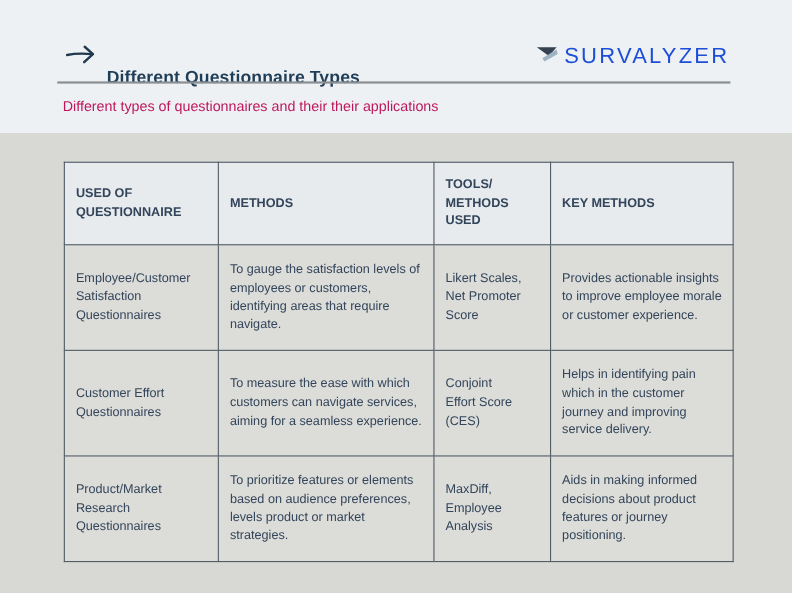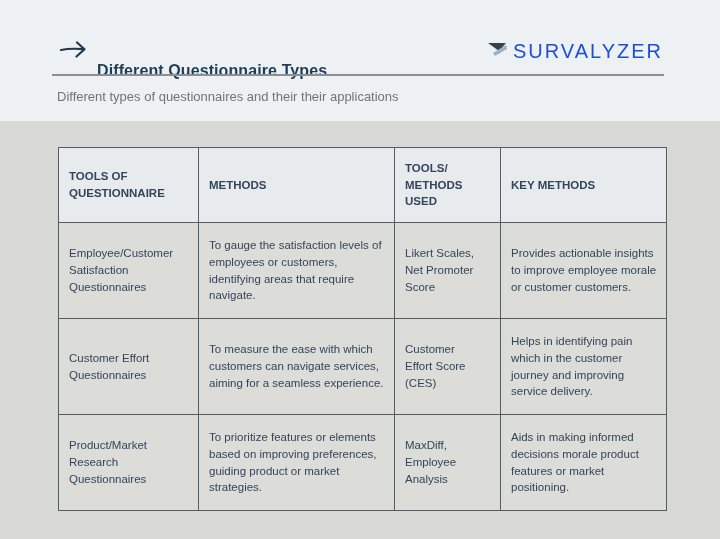--- a/index.html
+++ b/index.html
@@ -31,21 +31,21 @@
   .brand-word {
     font-size: 20px; font-weight: 500;
     color: #1d4ed8; letter-spacing: 2px;
   }
   .divider {
     position: absolute; left: 52px; top: 74px;
     width: 612px; height: 2px; background: #8a8f93;
   }
   .subtitle {
     position: absolute; left: 57px; top: 89px;
-    font-size: 13px; color: #737373;
+    font-size: 13px; color: #be185d;
   }
 
   
   .main-band {
     position: absolute; top: 121px; left: 0;
     width: 720px; height: 418px;
     background: #d8d8d5;
   }
   table.q-table {
     position: absolute; left: 58px; top: 26px; 
@@ -113,56 +113,56 @@
   <div class="main-band">
     <table class="q-table">
       <colgroup>
         <col class="col-type">
           <col class="col-purpose">
           <col class="col-tools">
           <col class="col-benefits">
       </colgroup>
       <thead>
         <tr>
-          <th>TOOLS OF
+          <th>USED OF
 QUESTIONNAIRE</th>
           <th>METHODS</th>
           <th>TOOLS/
 METHODS
 USED</th>
           <th>KEY METHODS</th>
         </tr>
       </thead>
       <tbody>
         <tr>
           <td class="pre">Employee/Customer
 Satisfaction
 Questionnaires</td>
           <td>To gauge the satisfaction levels of employees or customers, identifying areas that require navigate.</td>
           <td class="pre">Likert Scales,
 Net Promoter
 Score</td>
-          <td>Provides actionable insights to improve employee morale or customer customers.</td>
+          <td>Provides actionable insights to improve employee morale or customer experience.</td>
         </tr>
         <tr>
           <td class="pre">Customer Effort
 Questionnaires</td>
           <td>To measure the ease with which customers can navigate services, aiming for a seamless experience.</td>
-          <td class="pre">Customer
+          <td class="pre">Conjoint
 Effort Score
 (CES)</td>
           <td>Helps in identifying pain which in the customer journey and improving service delivery.</td>
         </tr>
         <tr>
           <td class="pre">Product/Market
 Research
 Questionnaires</td>
-          <td>To prioritize features or elements based on improving preferences, guiding product or market strategies.</td>
+          <td>To prioritize features or elements based on audience preferences, levels product or market strategies.</td>
           <td class="pre">MaxDiff,
 Employee
 Analysis</td>
-          <td>Aids in making informed decisions morale product features or market positioning.</td>
+          <td>Aids in making informed decisions about product features or journey positioning.</td>
         </tr>
       </tbody>
     </table>
   </div>
 
 </div>
 
 </body></html>

